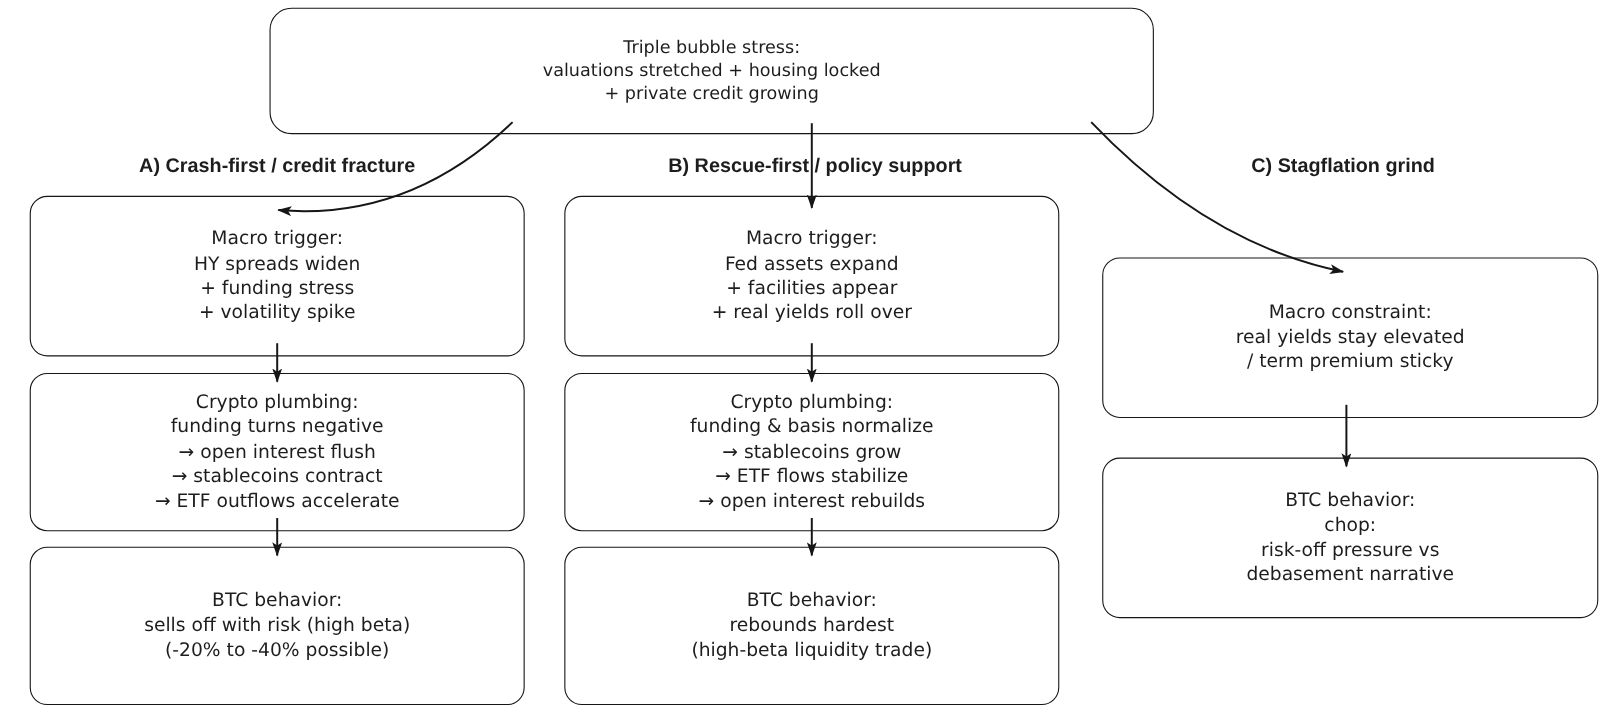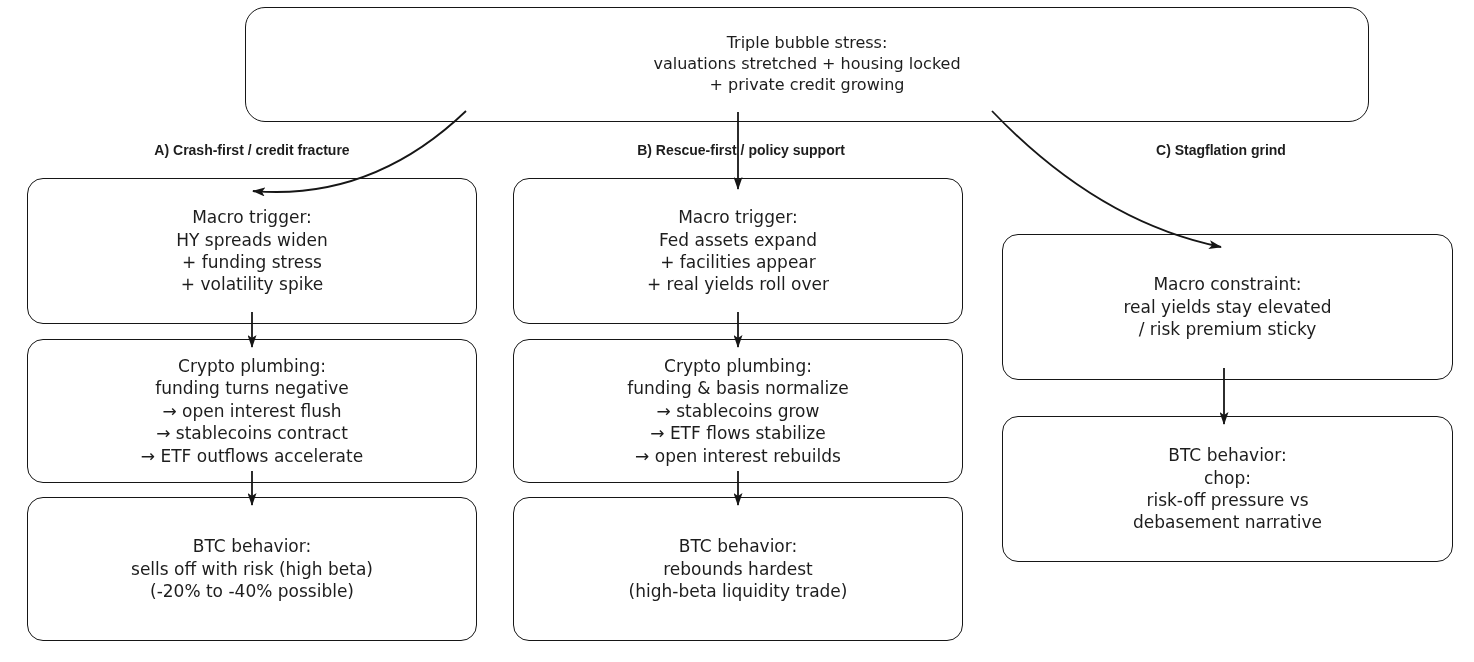--- a/index.html
+++ b/index.html
@@ -36,21 +36,21 @@
   .node.root .node-text {
     font-size: 16px;
     line-height: 1.3;
   }
   .col-header {
     position: absolute;
     height: 22px;
     text-align: center;
     font-family: "Liberation Sans", sans-serif;
     font-weight: bold;
-    font-size: 14px;
+    font-size: 18px;
     line-height: 22px;
     color: var(--text, #1d1d1d);
   }
   svg.arrow-layer {
     position: absolute;
     left: 0;
     top: 0;
     width: 1474px;
     height: 662px;
     pointer-events: none;
@@ -63,21 +63,21 @@
   }
   svg.arrow-layer .arrowhead {
     fill: var(--stroke, #161616);
   }
 </style>
 </head>
 <body>
 
 <div class="canvas">
 
-  <div class="node root" style="left:245px; top:7px; width:1124px; height:115px;">
+  <div class="node root" style="left:245px; top:7px; width:804px; height:115px;">
     <div class="node-text">Triple bubble stress:
 valuations stretched + housing locked
 + private credit growing</div>
   </div>
 
   <div class="col-header" style="left:52px; top:139px; width:400px;">A) Crash-first / credit fracture</div>
   <div class="col-header" style="left:541px; top:139px; width:400px;text-align:center;">B) Rescue-first / policy support</div>
   <div class="col-header" style="left:1021px; top:139px; width:400px;">C) Stagflation grind</div>
 
   <div class="node" style="left:27px; top:178px; width:450px; height:146px;">
@@ -114,21 +114,21 @@
   </div>
   <div class="node" style="left:513px; top:497px; width:450px; height:144px;">
     <div class="node-text">BTC behavior:
 rebounds hardest
 (high-beta liquidity trade)</div>
   </div>
 
   <div class="node" style="left:1002px; top:234px; width:451px; height:146px;">
     <div class="node-text">Macro constraint:
 real yields stay elevated
-/ risk premium sticky</div>
+/ term premium sticky</div>
   </div>
   <div class="node" style="left:1002px; top:416px; width:451px; height:146px;">
     <div class="node-text">BTC behavior:
 chop:
 risk-off pressure vs
 debasement narrative</div>
   </div>
 
   <svg class="arrow-layer" viewBox="0 0 1474 662">
     <defs>

